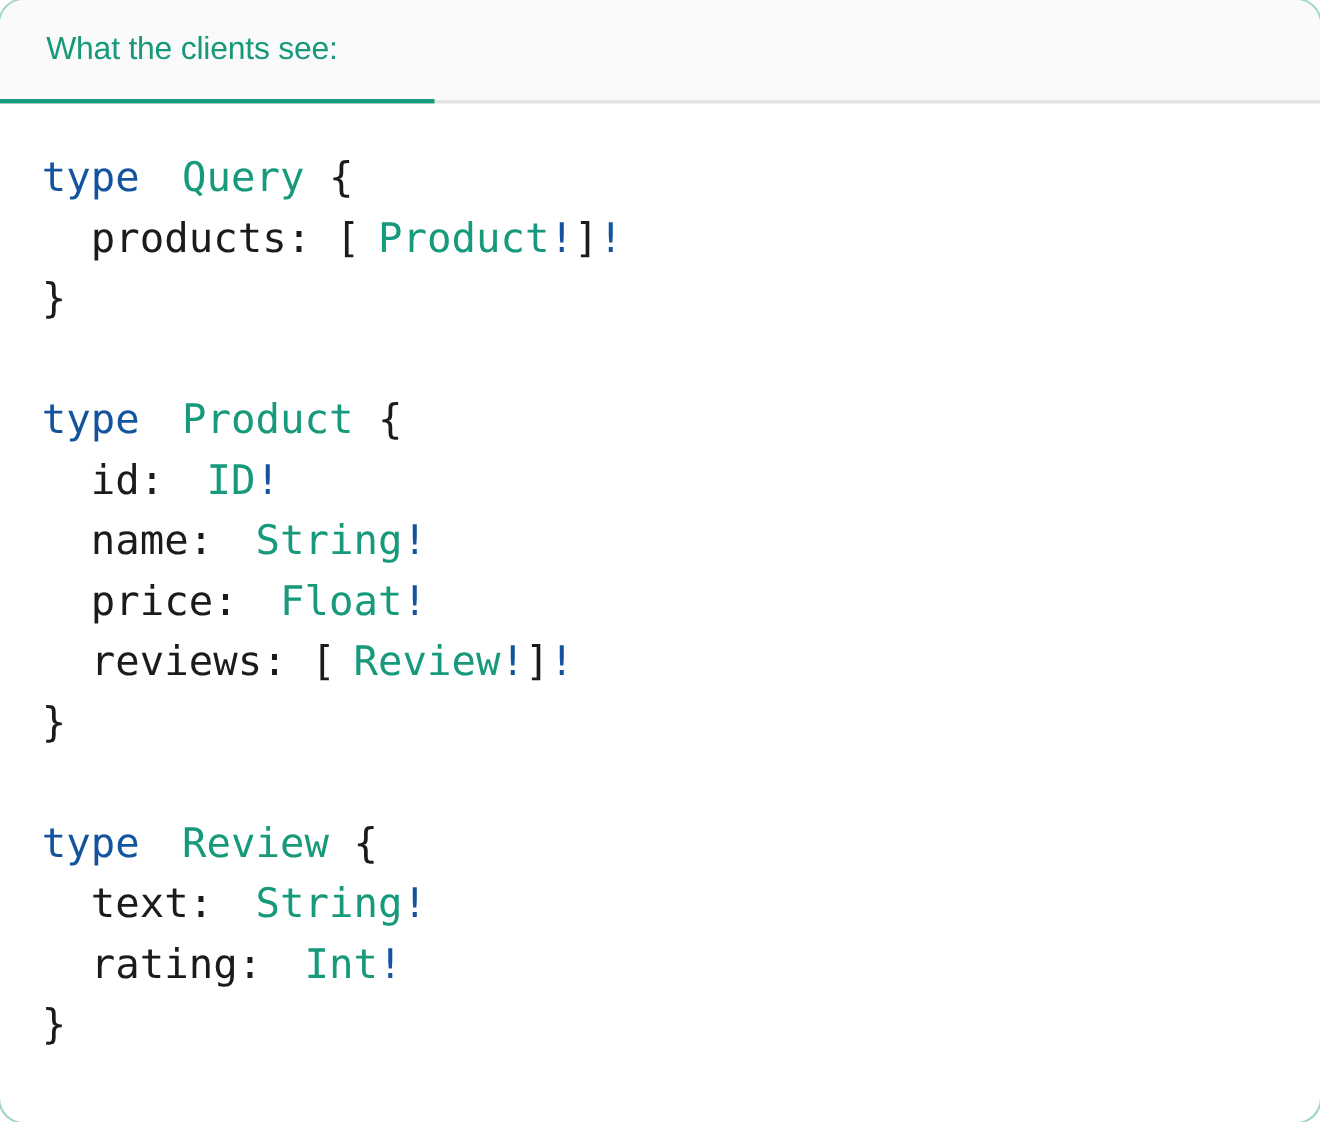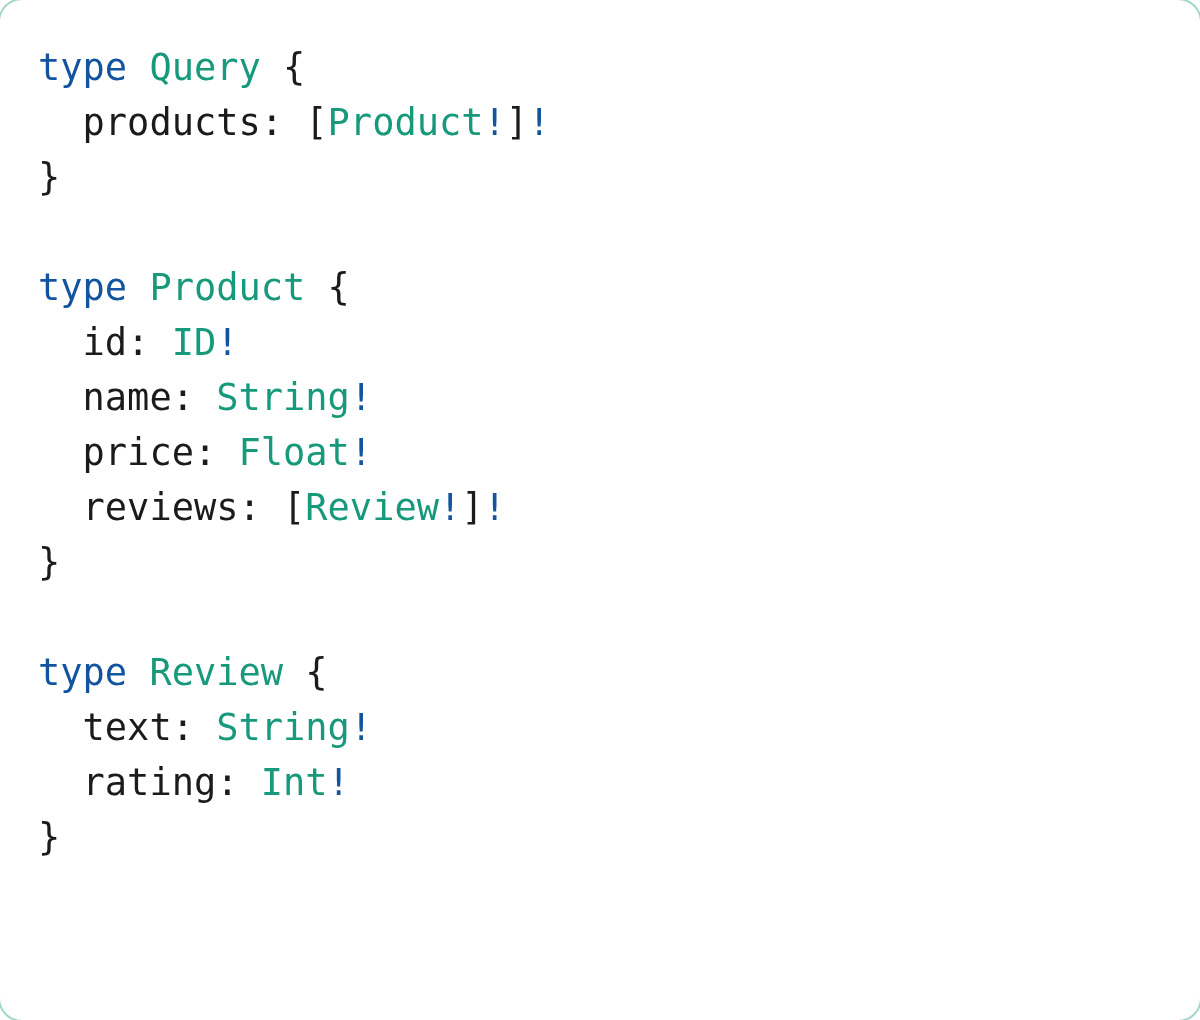--- a/index.html
+++ b/index.html
@@ -55,22 +55,27 @@
   .code{
     margin:0;
     padding:40px 20px 0 38px;
     font-family:"DejaVu Sans Mono","Liberation Mono",monospace;
     font-size:37px;
     line-height:55px;
     color:var(--code-plain-dark);
   }
   .code-line{white-space:pre;min-height:55px;}
   .tok-keyword{color:var(--keyword-blue);margin-top:43px;}
-  .tok-type{color:var(--accent-teal);}
+  .tok-type{color:var(--accent-teal);margin-left:16px;}
   .tok-bang{color:var(--keyword-blue);}
   .tok-plain{color:var(--code-plain-dark);}
 </style>
 </head>
 <body>
 
 <div class="card">
+  <div class="tab-bar">
+    <div class="tab">
+      <span class="tab-label">What the clients see:</span>
+    </div>
+  </div>
   <pre class="code"><div class="code-line"><span class="tok-keyword">type</span><span class="tok-plain"> </span><span class="tok-type">Query</span><span class="tok-plain"> {</span></div><div class="code-line"><span class="tok-plain">  products: [</span><span class="tok-type">Product</span><span class="tok-bang">!</span><span class="tok-plain">]</span><span class="tok-bang">!</span></div><div class="code-line"><span class="tok-plain">}</span></div><div class="code-line">&nbsp;</div><div class="code-line"><span class="tok-keyword">type</span><span class="tok-plain"> </span><span class="tok-type">Product</span><span class="tok-plain"> {</span></div><div class="code-line"><span class="tok-plain">  id: </span><span class="tok-type">ID</span><span class="tok-bang">!</span></div><div class="code-line"><span class="tok-plain">  name: </span><span class="tok-type">String</span><span class="tok-bang">!</span></div><div class="code-line"><span class="tok-plain">  price: </span><span class="tok-type">Float</span><span class="tok-bang">!</span></div><div class="code-line"><span class="tok-plain">  reviews: [</span><span class="tok-type">Review</span><span class="tok-bang">!</span><span class="tok-plain">]</span><span class="tok-bang">!</span></div><div class="code-line"><span class="tok-plain">}</span></div><div class="code-line">&nbsp;</div><div class="code-line"><span class="tok-keyword">type</span><span class="tok-plain"> </span><span class="tok-type">Review</span><span class="tok-plain"> {</span></div><div class="code-line"><span class="tok-plain">  text: </span><span class="tok-type">String</span><span class="tok-bang">!</span></div><div class="code-line"><span class="tok-plain">  rating: </span><span class="tok-type">Int</span><span class="tok-bang">!</span></div><div class="code-line"><span class="tok-plain">}</span></div></pre>
 </div>
 
 </body></html>

